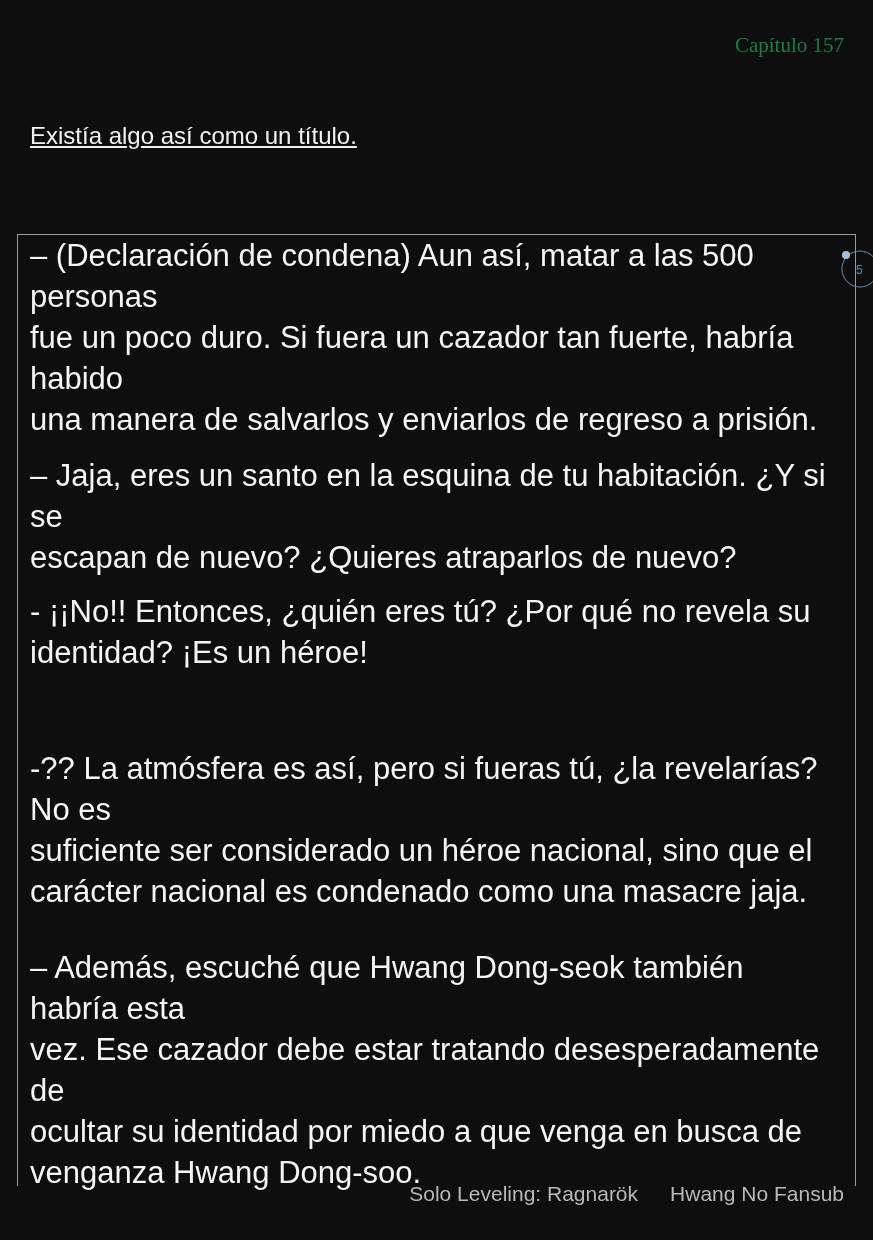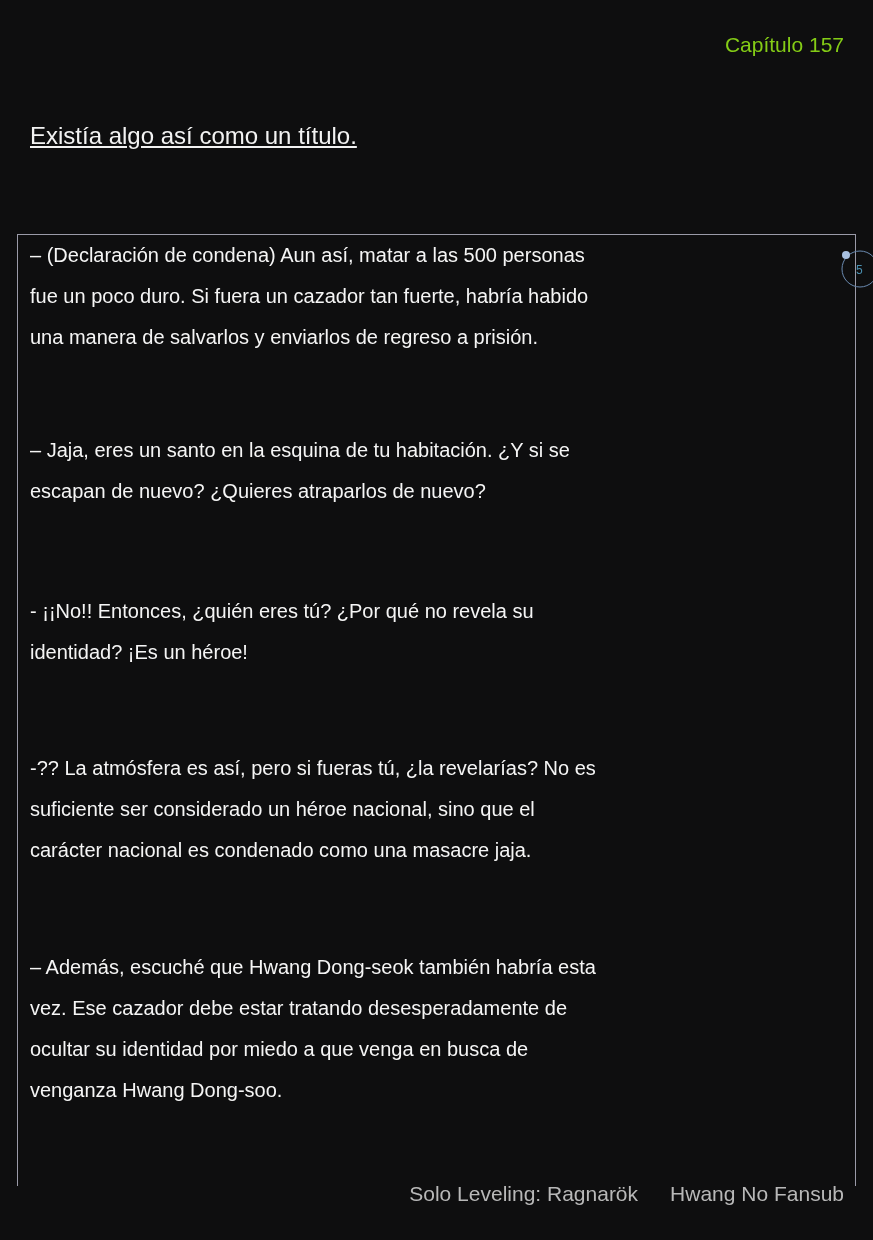--- a/index.html
+++ b/index.html
@@ -1,32 +1,32 @@
 <!DOCTYPE html>
 <html><head>
 <meta charset="utf-8">
 <style>
   html, body { margin:0; padding:0; }
   body {
     width:873px; height:1240px; background:#0e0e0f; color:#f2f2f2;
     font-family:"Liberation Sans", sans-serif; position:relative; overflow:hidden;
   }
   .chapter {
-    position:absolute; top:33px; right:29px; font-size:21px; color:#84cc16;
+    position:absolute; top:33px; right:29px; font-size:21px; color:#15803d;font-family:Liberation Serif, serif;
   }
   .intro {
     position:absolute; top:122px; left:30px; font-size:24px; color:#f2f2f2;text-decoration:underline;
   }
   .frame {
     position:absolute; left:17px; top:234px; width:839px; height:952px;
     border-left:1px solid #9a9aa8; border-right:1px solid #9a9aa8; border-top:1px solid #9a9aa8;
     box-sizing:border-box;
   }
   .para {
-    position:absolute; left:30px; width:800px; font-size:20px; line-height:41px; color:#f5f5f5;
+    position:absolute; left:30px; width:800px; font-size:31px; line-height:41px; color:#f5f5f5;
     white-space:pre-line;
   }
   .marker {
     position:absolute; left:840px; top:249px; width:40px; height:40px;
   }
   .footer {
     position:absolute; top:1182px; right:29px; font-size:21px; color:#b8b8b8;
     display:flex; gap:32px;margin-left:44px;
   }
 </style>
@@ -34,21 +34,21 @@
 <body>
 
 <div class="chapter">Capítulo 157</div>
 <div class="intro">Existía algo así como un título.</div>
 
 <div class="frame"></div>
 
 <div class="para" style="top:235px">– (Declaración de condena) Aun así, matar a las 500 personas
 fue un poco duro. Si fuera un cazador tan fuerte, habría habido
 una manera de salvarlos y enviarlos de regreso a prisión.</div>
-<div class="para" style="top:430px">– Jaja, eres un santo en la esquina de tu habitación. ¿Y si se
+<div class="para" style="top:455px">– Jaja, eres un santo en la esquina de tu habitación. ¿Y si se
 escapan de nuevo? ¿Quieres atraparlos de nuevo?</div>
 <div class="para" style="top:591px">- ¡¡No!! Entonces, ¿quién eres tú? ¿Por qué no revela su
 identidad? ¡Es un héroe!</div>
 <div class="para" style="top:748px">-?? La atmósfera es así, pero si fueras tú, ¿la revelarías? No es
 suficiente ser considerado un héroe nacional, sino que el
 carácter nacional es condenado como una masacre jaja.</div>
 <div class="para" style="top:947px">– Además, escuché que Hwang Dong-seok también habría esta
 vez. Ese cazador debe estar tratando desesperadamente de
 ocultar su identidad por miedo a que venga en busca de
 venganza Hwang Dong-soo.</div>

